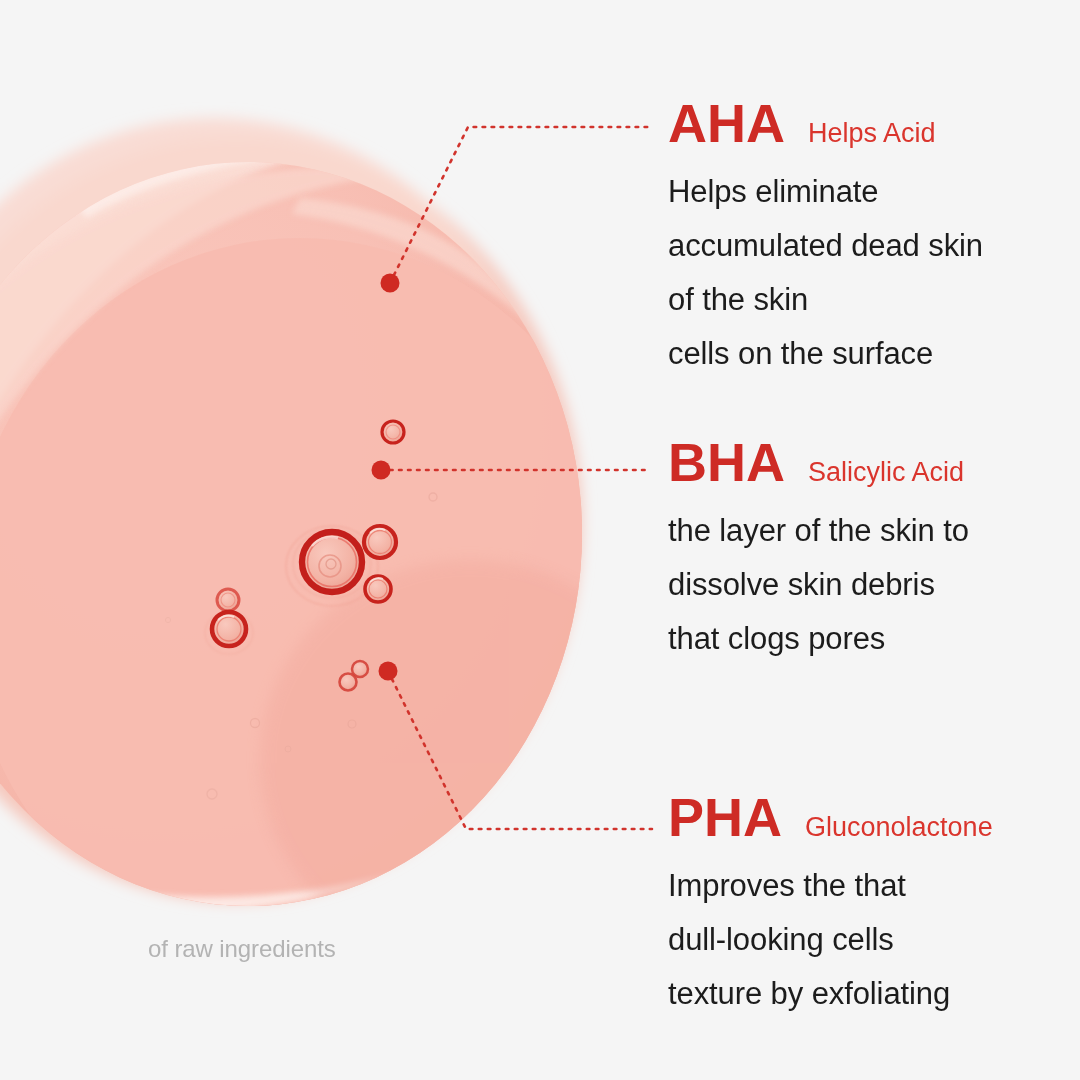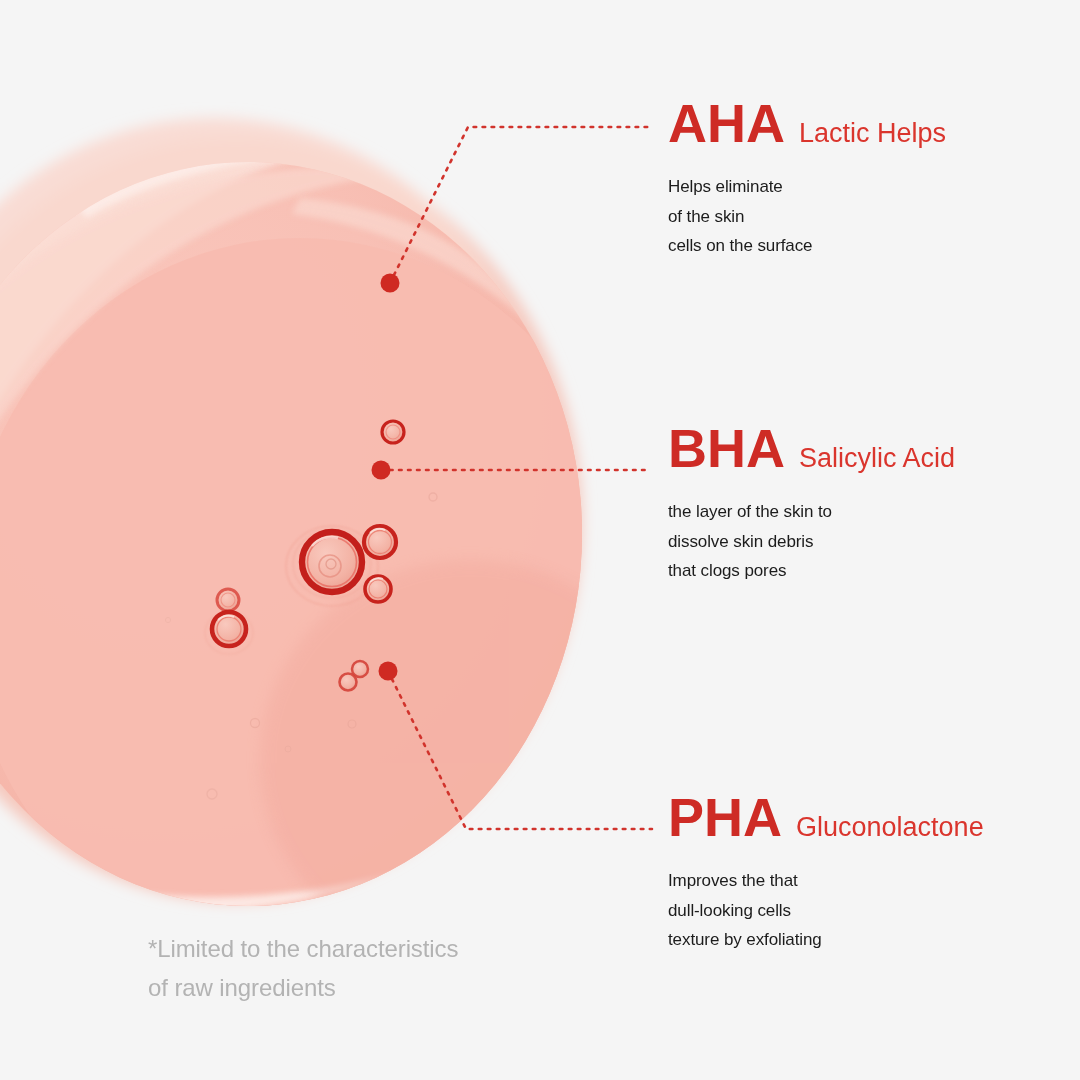--- a/index.html
+++ b/index.html
@@ -48,47 +48,47 @@
     width: 400px;
     height: 1080px;
   }
 
   .info-block {
     position: absolute;
     left: 0;
     width: 400px;
   }
   .info-block.b1 { top: 96px; }
-  .info-block.b2 { top: 421px; }
+  .info-block.b2 { top: 435px; }
   .info-block.b3 { top: 790px; }
 
   .head-row {
     display: flex;
     align-items: baseline;
-    gap: 14px;
+    gap: 23px;
     white-space: nowrap;
     text-align: center;
   }
   .acid-code {
     font-size: 54px;
     font-weight: bold;
     color: #ce2b25;
     letter-spacing: 0px;
     line-height: 1.02;
   }
   .acid-name {
     font-size: 27px;
     font-weight: normal;
     color: #da352d;
     line-height: 1.02;
   }
 
   .acid-desc {
-    margin-top: 21px;
-    font-size: 17px;
+    margin-top: 14px;
+    font-size: 31px;
     line-height: 1.74;
     color: #1c1c1c;
     letter-spacing: -0.1px;
   }
   .acid-desc .ln { display: block; }
 
   
   .footnote {
     position: absolute;
     left: 148px;
@@ -241,24 +241,25 @@
       <polyline points="388,671 466,829 652,829" fill="none" stroke="#d1332c" stroke-width="2.6" stroke-dasharray="2.6 6.4" stroke-linecap="round"></polyline>
       <circle cx="388" cy="671" r="9.5" fill="#cf2a22"></circle>
     </g>
   </svg>
 
   <div class="info-col">
 
     <div class="info-block b1">
       <div class="head-row">
         <span class="acid-code">AHA</span>
-        <span class="acid-name">Lactic Helps</span>
+        <span class="acid-name">Helps Acid</span>
       </div>
       <div class="acid-desc">
         <span class="ln">Helps eliminate</span>
+        <span class="ln">accumulated dead skin</span>
         <span class="ln">of the skin</span>
         <span class="ln">cells on the surface</span>
       </div>
     </div>
 
     <div class="info-block b2">
       <div class="head-row">
         <span class="acid-code">BHA</span>
         <span class="acid-name">Salicylic Acid</span>
       </div>
@@ -276,17 +277,16 @@
       </div>
       <div class="acid-desc">
         <span class="ln">Improves the that</span>
         <span class="ln">dull-looking cells</span>
         <span class="ln">texture by exfoliating</span>
       </div>
     </div>
   </div>
 
   <div class="footnote">
-    <span class="ln">*Limited to the characteristics</span>
     <span class="ln">of raw ingredients</span>
   </div>
 
 </div>
 
 </body></html>

